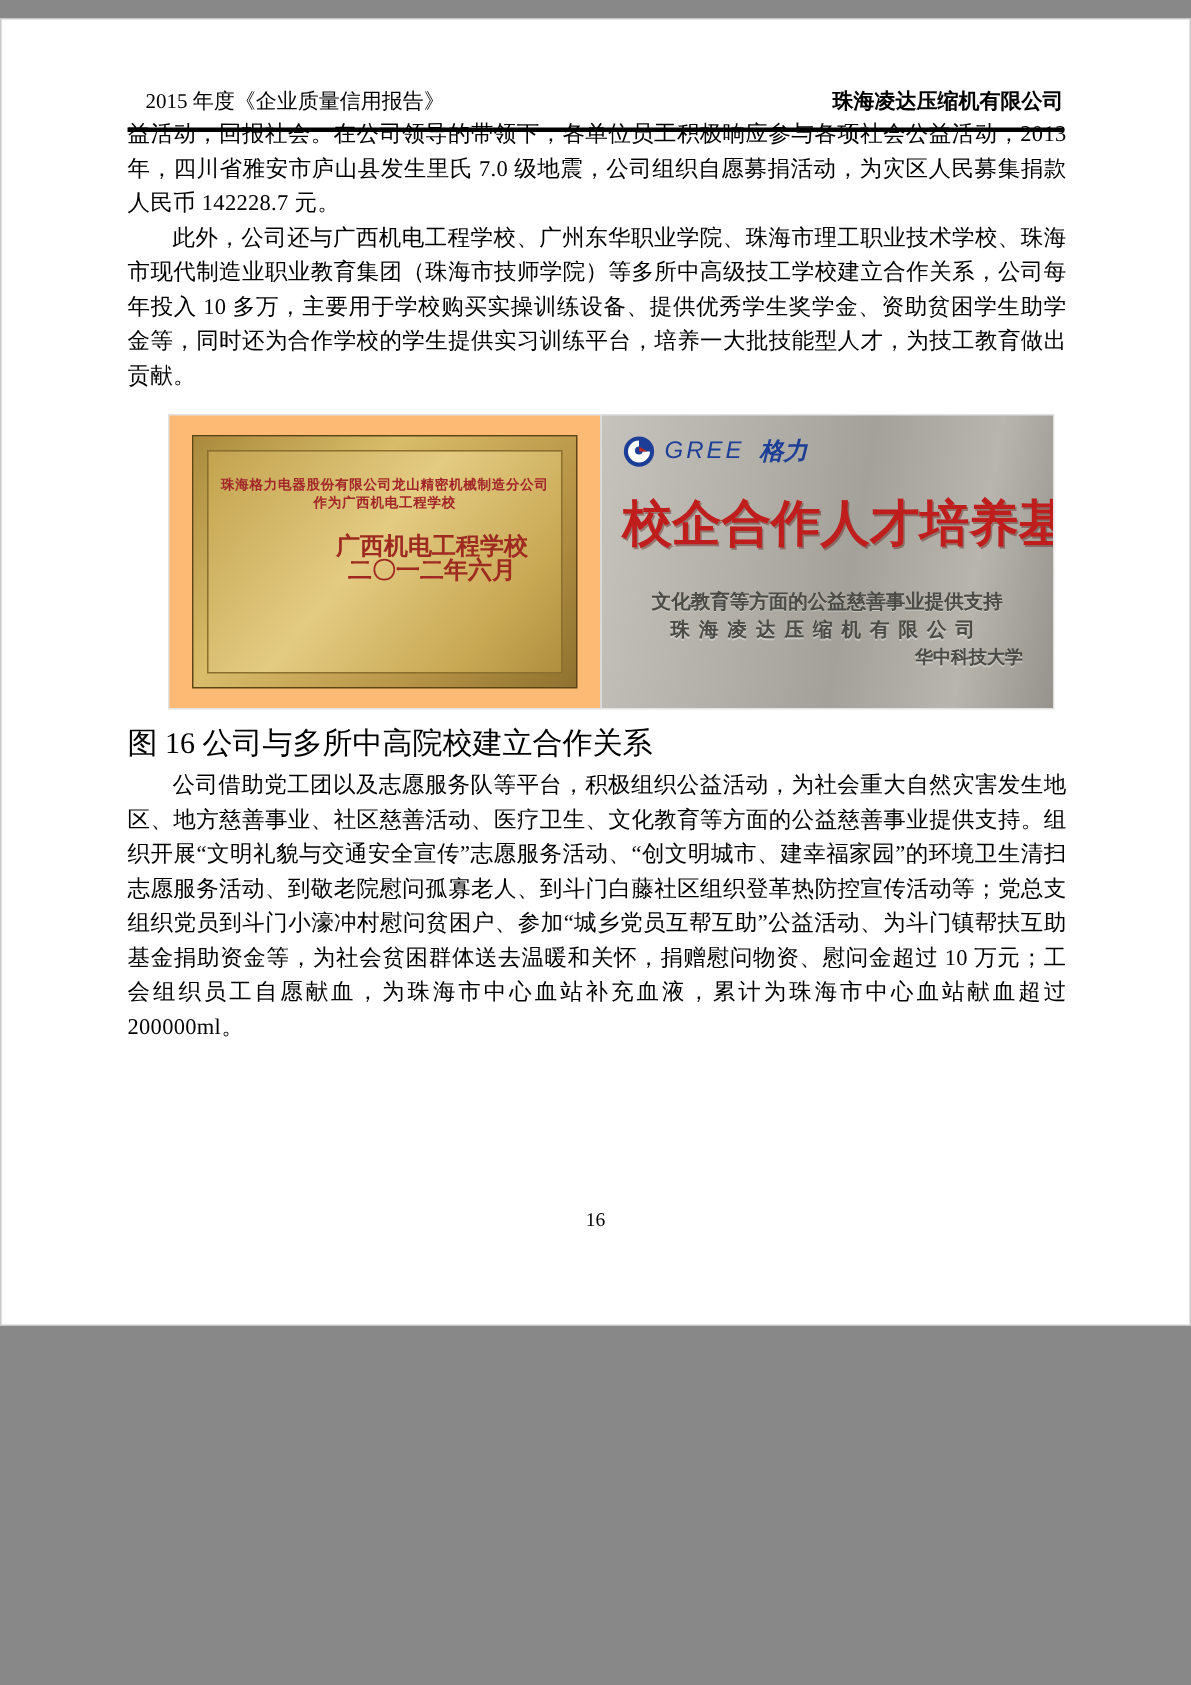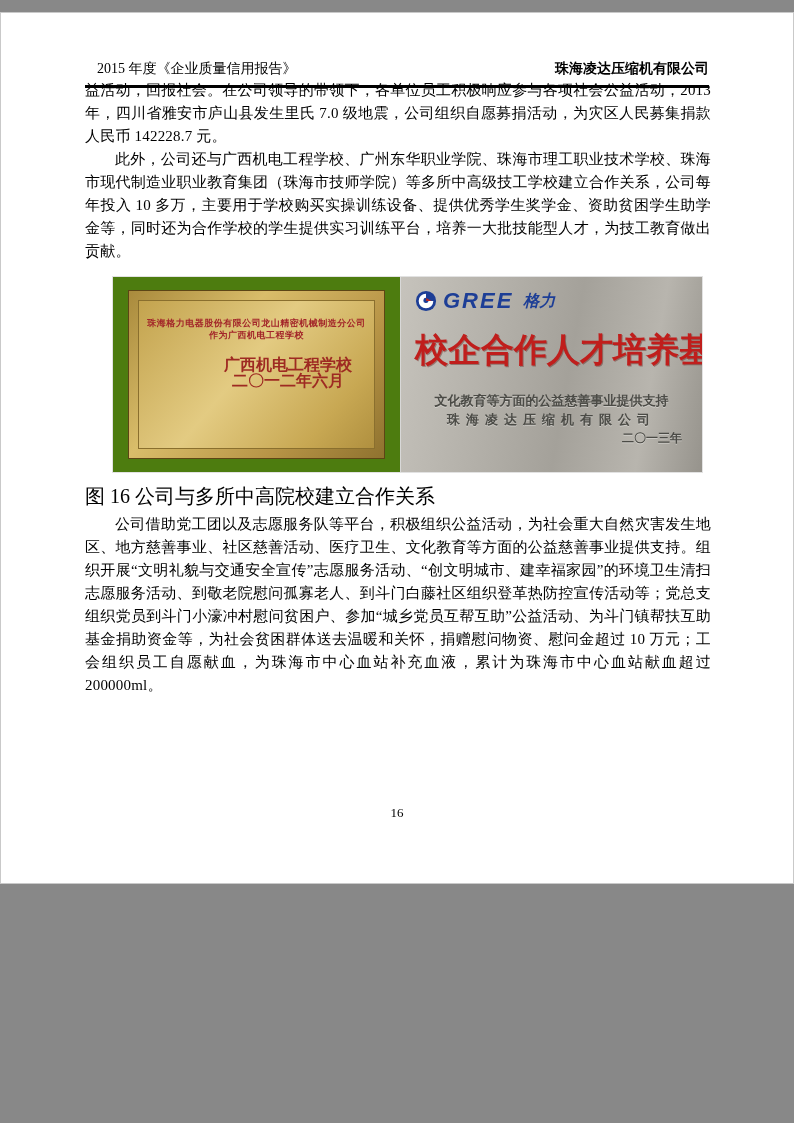--- a/index.html
+++ b/index.html
@@ -43,21 +43,21 @@
   .photos{
     display:flex;
     margin-left:28px;
     width:589px;height:195px;
     box-shadow:0 0 0 1px #e2e2e2;
   }
   .photo{position:relative;box-sizing:border-box;overflow:hidden;}
   
   .photo-left{
     width:287px;height:195px;
-    background:#4d7c0f;
+    background:#fdba74;
     padding:13px 15px;
   }
   .gold-frame{
     width:100%;height:100%;box-sizing:border-box;
     background:linear-gradient(130deg,#a98a3c,#d9bd6a 35%,#b89547 70%,#8f722f);
     padding:9px;
     border:1px solid #5c4515;
   }
   .gold-plate{
     width:100%;height:100%;box-sizing:border-box;
@@ -90,21 +90,21 @@
   .photo-right{
     width:302px;height:195px;
     background:linear-gradient(100deg,#c6c3bc 0%,#b4b1aa 30%,#a4a19a 55%,#b8b5ae 80%,#96938c 100%);
     padding:12px 14px;
     border-left:1px solid #d8d8d8;
   }
   .gree-row{display:flex;align-items:center;gap:6px;}
   .gree-logo{width:22px;height:22px;flex:0 0 auto;}
   .gree-word{
     font-family:"Liberation Sans","DejaVu Sans",sans-serif;
-    font-size:22px;font-weight:bold;font-style:italic;
+    font-size:16px;font-weight:normal;font-style:italic;
     color:#1d3e96;letter-spacing:2px;line-height:24px;
   }
   .gree-cn{
     font-size:16px;font-weight:bold;font-style:italic;
     color:#1d3e96;margin-left:4px;
   }
   .sp-title{
     margin-top:18px;
     font-size:33px;line-height:38px;
     font-weight:bold;color:#c01e1c;
@@ -175,21 +175,21 @@
               <path d="M12.2 8.6l6 3.4h-6z" fill="#c0271e"></path>
             </svg>
             <span class="gree-word">GREE</span>
             <span class="gree-cn">格力</span>
           </div>
           <div class="sp-title">校企合作人才培养基地</div>
           <div class="sp-orgs">
             <div class="sp-org1">文化教育等方面的公益慈善事业提供支持</div>
             <div class="sp-org2">珠海凌达压缩机有限公司</div>
           </div>
-          <div class="sp-date">二〇一三年</div>
+          <div class="sp-date">华中科技大学</div>
         </div>
 
       </div>
       <div class="figcaption">图 16 公司与多所中高院校建立合作关系</div>
     </div>
 
     <p class="para after-figure">公司借助党工团以及志愿服务队等平台，积极组织公益活动，为社会重大自然灾害发生地区、地方慈善事业、社区慈善活动、医疗卫生、文化教育等方面的公益慈善事业提供支持。组织开展“文明礼貌与交通安全宣传”志愿服务活动、“创文明城市、建幸福家园”的环境卫生清扫志愿服务活动、到敬老院慰问孤寡老人、到斗门白藤社区组织登革热防控宣传活动等；党总支组织党员到斗门小濠冲村慰问贫困户、参加“城乡党员互帮互助”公益活动、为斗门镇帮扶互助基金捐助资金等，为社会贫困群体送去温暖和关怀，捐赠慰问物资、慰问金超过 10 万元；工会组织员工自愿献血，为珠海市中心血站补充血液，累计为珠海市中心血站献血超过 200000ml。</p>
   </div>
 
   <div class="page-number">16</div>

